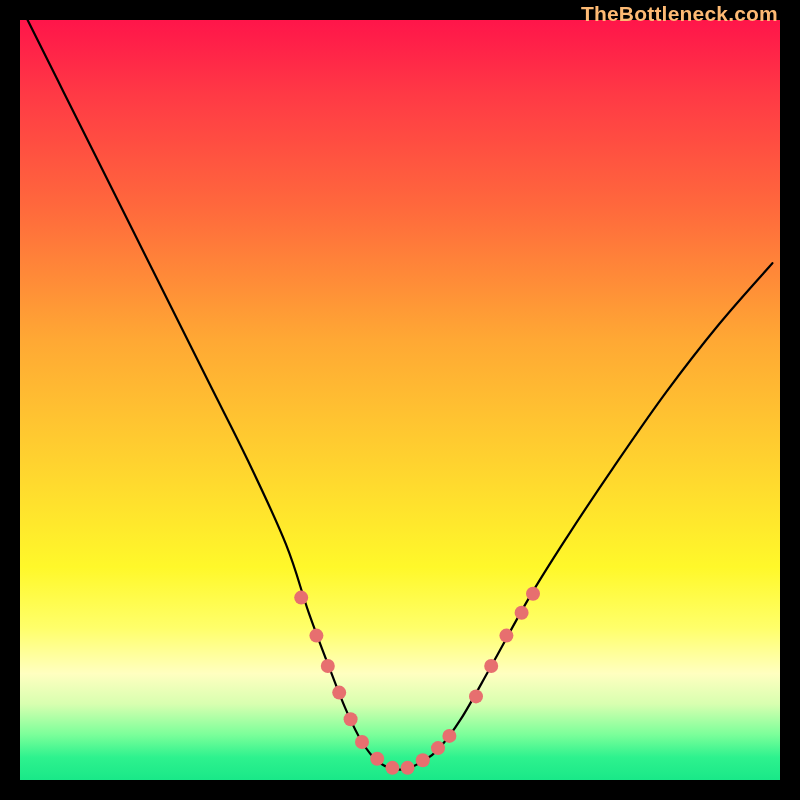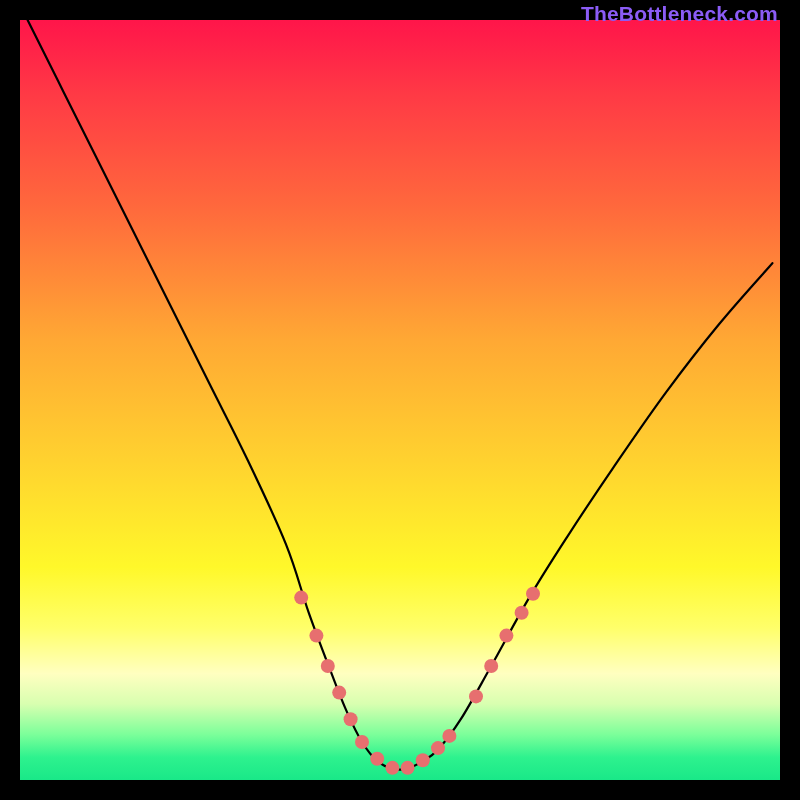--- a/index.html
+++ b/index.html
@@ -36,21 +36,21 @@
       #ffffc0 86%,
       #d8ffb0 90%,
       #7cff9a 94%,
       #2ef28e 97%,
       #19e888 100%);
   }
   .attribution {
     position: absolute;
     top: 2px;
     right: 22px;
-    color: #8b5cf6;
+    color: #fdba74;
     font-size: 21px;
     font-weight: 600;
     letter-spacing: 0.2px;
     z-index: 10;
   }
   svg.overlay {
     position: absolute;
     left: 0;
     top: 0;
     width: 760px;

